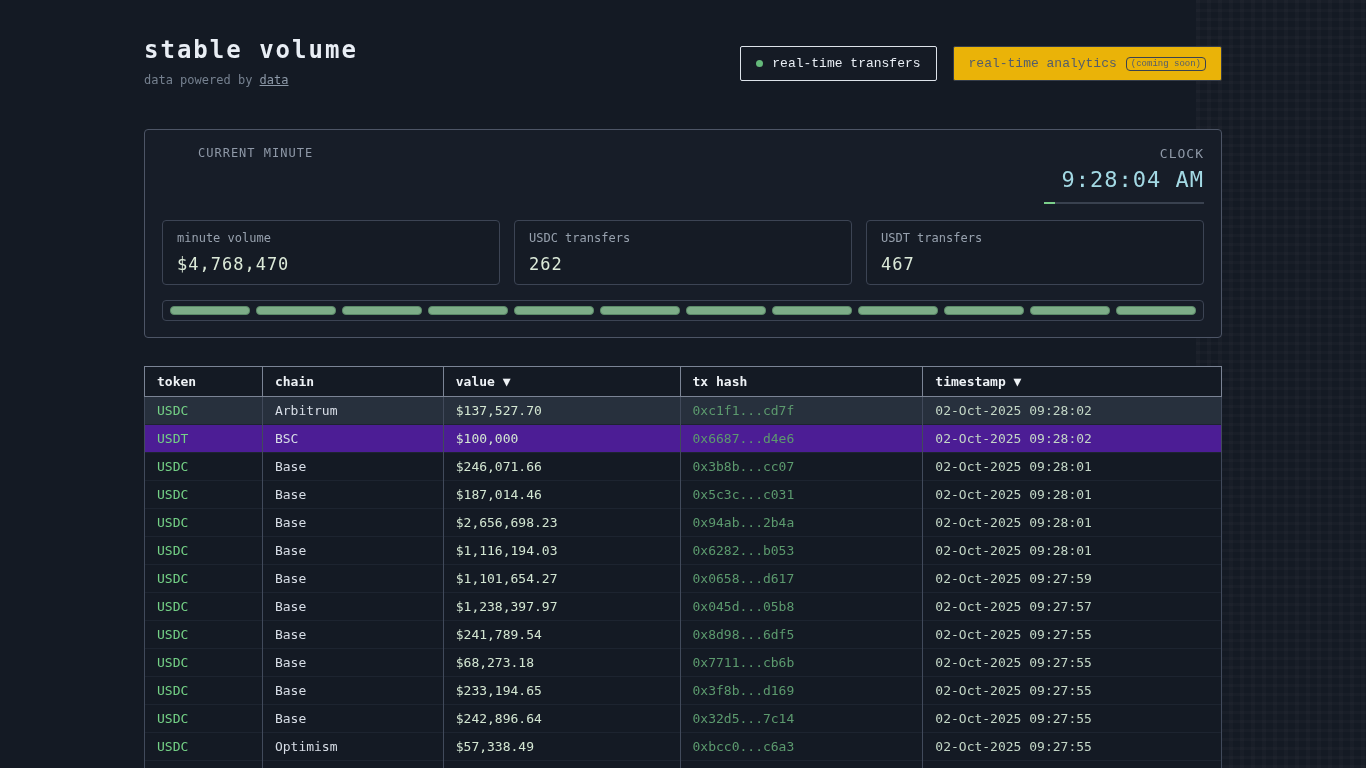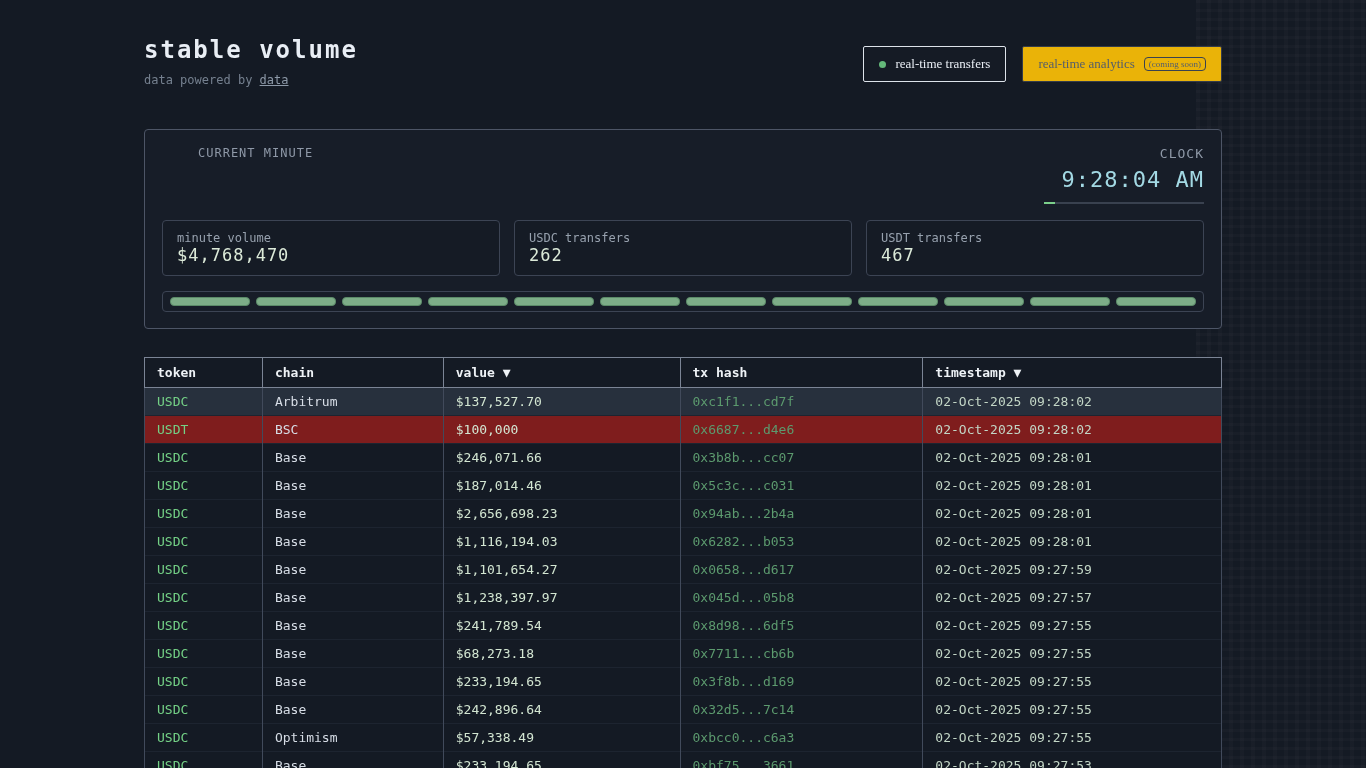--- a/index.html
+++ b/index.html
@@ -19,21 +19,21 @@
   }
   .page { width:1078px; margin:0 auto; padding-top:36px; position:relative; }
 
   
   .header { display:flex; justify-content:space-between; align-items:flex-start; }
   .title { font-size:24px; font-weight:bold; letter-spacing:2px; color:#e9eef5; }
   .subtitle { margin-top:9px; font-size:12px; color:#75808f; }
   .envio-link { color:#8d99a8; text-decoration:underline; cursor:pointer; }
   .tabs { display:flex; gap:16px; align-items:stretch; margin-top:10px; }
   .tab {
-    font-family:Liberation Serif, serif;
+    font-family:Liberation Mono, monospace;
     font-size:13px; padding:9px 15px; border-radius:2px;
     display:flex; align-items:center; gap:9px; cursor:pointer;
   }
   .tab-active { background:#151b25; border:1px solid #dde3ea; color:#e9eef5; }
   .tab-disabled { background:#eab308; border:1px solid #343c4a; color:#535d6c; }
   .dot { width:7px; height:7px; border-radius:50%; background:#64b97a; }
   .coming-soon { font-size:9px; border:1px solid #3a4250; border-radius:4px; padding:1px 4px; color:#535d6c; }
 
   
   .panel { margin-top:42px; border:1px solid #4d5566; border-radius:4px; background:#171d28; padding:16px 17px; }
@@ -44,21 +44,21 @@
   .rate { font-size:13px; color:#8f99a8; }
   .clock-block { text-align:right; }
   .clock-label { font-size:13px; letter-spacing:1px; color:#8f99a8; }
   .clock-time { font-size:22px; color:#a3d9e4; margin-top:6px; letter-spacing:1px; }
   .clock-track { margin-top:10px; margin-left:auto; width:160px; height:2px; background:#39414f; }
   .clock-fill { height:100%; background:#7bcf8b; }
 
   .stats { margin-top:16px; display:flex; gap:14px; }
   .stat { flex:1; border:1px solid #3c4454; border-radius:4px; background:#151b25; padding:10px 14px; }
   .stat-label { font-size:12px; color:#97a1ae; }
-  .stat-value { font-size:17px; color:#dcead9; letter-spacing:1px; }
+  .stat-value { margin-top:9px; font-size:17px; color:#dcead9; letter-spacing:1px; }
 
   .activity { margin-top:15px; border:1px solid #3c4454; border-radius:4px; padding:5px 7px; display:flex; gap:6px; }
   .seg { flex:1; height:9px; border-radius:4px; background:#7dad88; border:1px solid #5b8a68; }
 
   
   .transfers { margin-top:28px; width:100%; border-collapse:collapse; border:1px solid #7b8495; }
   .transfers th {
     text-align:left; font-size:13px; font-weight:bold; color:#eef2f6;
     padding:7px 12px; border:1px solid #7b8495; background:#141a24; cursor:default;
   }
@@ -66,21 +66,21 @@
     font-size:13px; padding:6px 12px;
     border-left:1px solid #414a5b; border-right:1px solid #414a5b;
     border-top:1px solid #1d2430; background:#141a24;
   }
   .c-token { color:#74d186; }
   .c-chain { color:#d7dde6; }
   .c-value { color:#d3e6d2; }
   .c-hash  { color:#5c9a6e; cursor:pointer; }
   .c-ts    { color:#c3d6c6; }
   tr.hl-strong td { background:#27303d; }
-  tr.hl-soft td   { background:#7f1d1d; }
+  tr.hl-soft td   { background:#4c1d95; }
 </style>
 </head>
 <body>
 
 <div class="texture"></div>
 
 <div class="page">
 
   <header class="header">
     <div>

